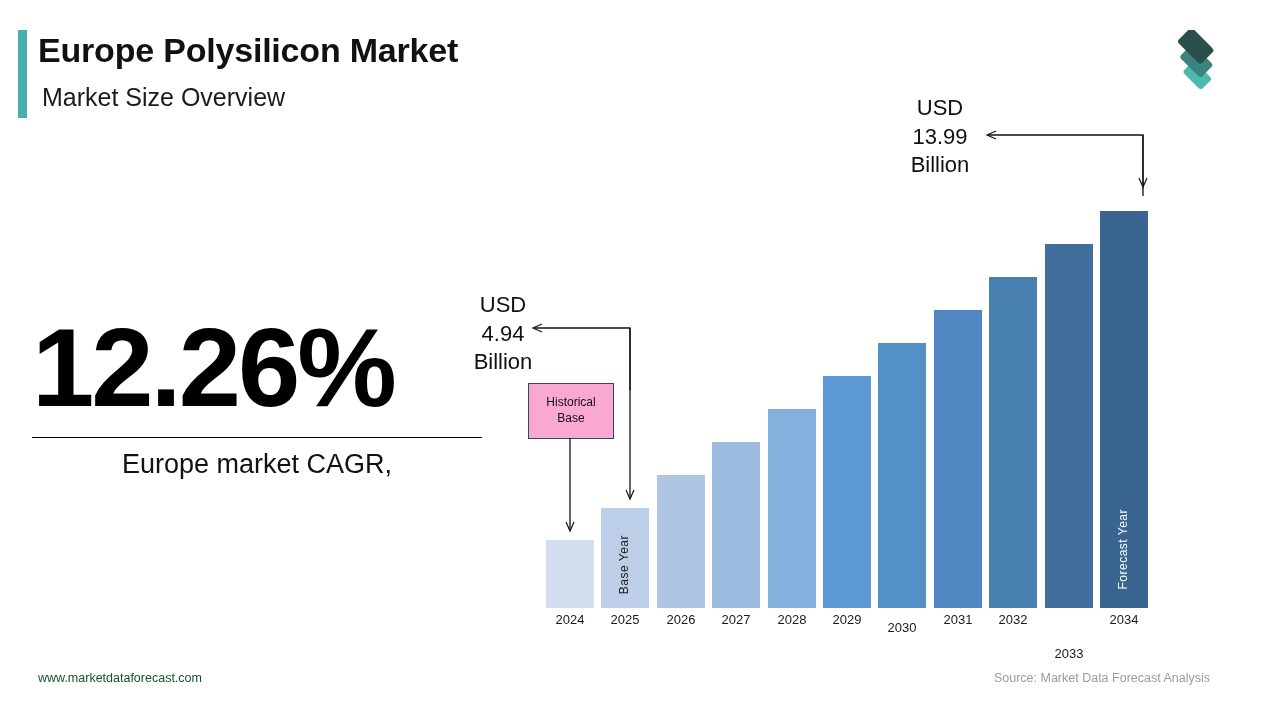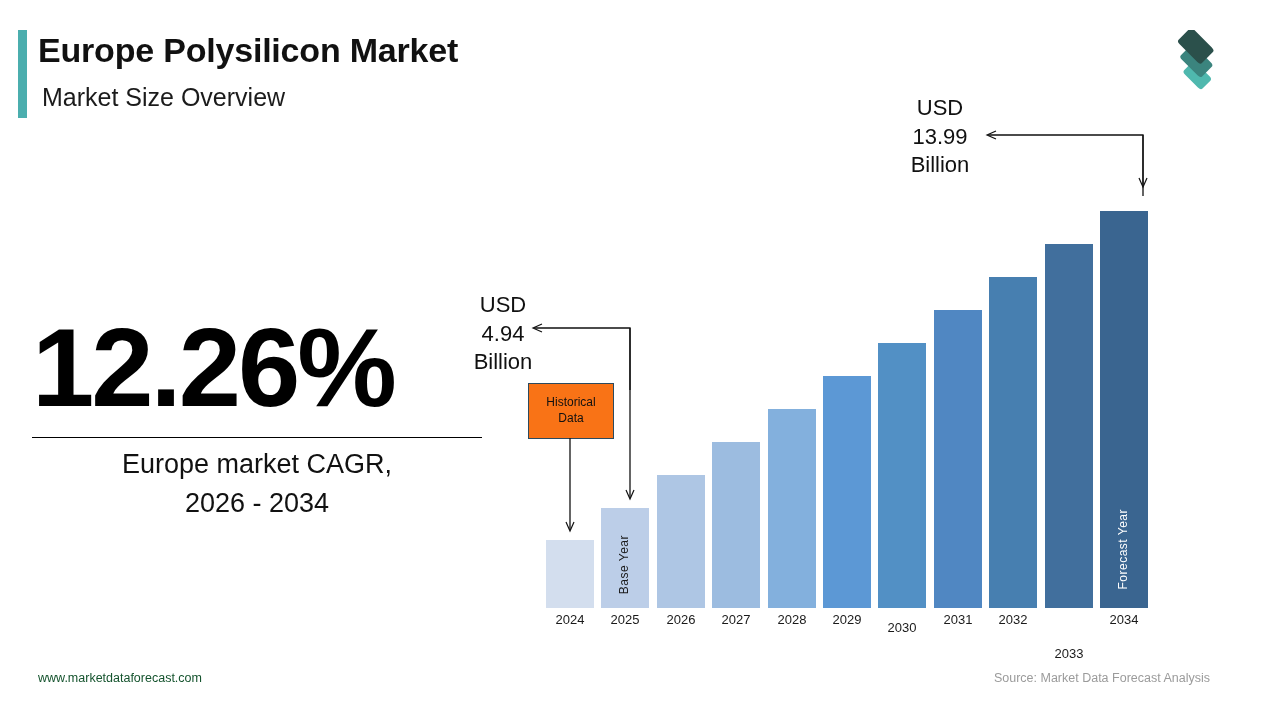--- a/index.html
+++ b/index.html
@@ -46,21 +46,21 @@
   }
 
   
   .callout{position:absolute;text-align:center;font-size:22px;line-height:1.3;color:#111;}
   #callout-left{left:443px;top:291px;width:120px;}
   #callout-right{left:880px;top:94px;width:120px;}
 
   
   .hist-box{
     position:absolute;left:528px;top:383px;width:84px;height:54px;
-    border:1px solid #2C4A5E;background:#f97316;
+    border:1px solid #2C4A5E;background:#f9a8d4;
     display:flex;align-items:center;justify-content:center;
     font-size:12px;line-height:1.3;text-align:center;color:#111;
   }
 
   
   .arrows{position:absolute;left:0;top:0;width:1280px;height:720px;pointer-events:none;}
 
   
   .chart{position:absolute;left:0;top:0;width:1280px;height:720px;}
   .bar{position:absolute;bottom:112px;}
@@ -101,39 +101,38 @@
       <g transform="translate(36,21)">
         <rect x="-26" y="-13" width="33" height="33" rx="4" transform="rotate(45) scale(1,0.62)" fill="#2B504B"></rect>
       </g>
     </svg>
   </div>
 
   <div class="cagr-value">12.26%</div>
   <div class="cagr-rule"></div>
   <div class="cagr-caption">
     <div>Europe market CAGR,</div>
-    <div>2026 - 2034</div>
   </div>
 
   <div class="callout" id="callout-left">
     <div>USD</div>
     <div>4.94</div>
     <div>Billion</div>
   </div>
 
   <div class="callout" id="callout-right">
     <div>USD</div>
     <div>13.99</div>
     <div>Billion</div>
   </div>
 
   <div class="hist-box">
     <div>
       <div>Historical</div>
-      <div>Data</div>
+      <div>Base</div>
     </div>
   </div>
 
   <svg class="arrows" viewBox="0 0 1280 720">
     <defs>
       <marker id="ah" markerWidth="12" markerHeight="12" refX="9" refY="5" orient="auto" markerUnits="userSpaceOnUse">
         <path d="M1,1 L10,5 L1,9" fill="none" stroke="#111" stroke-width="1.2"></path>
       </marker>
     </defs>
 

